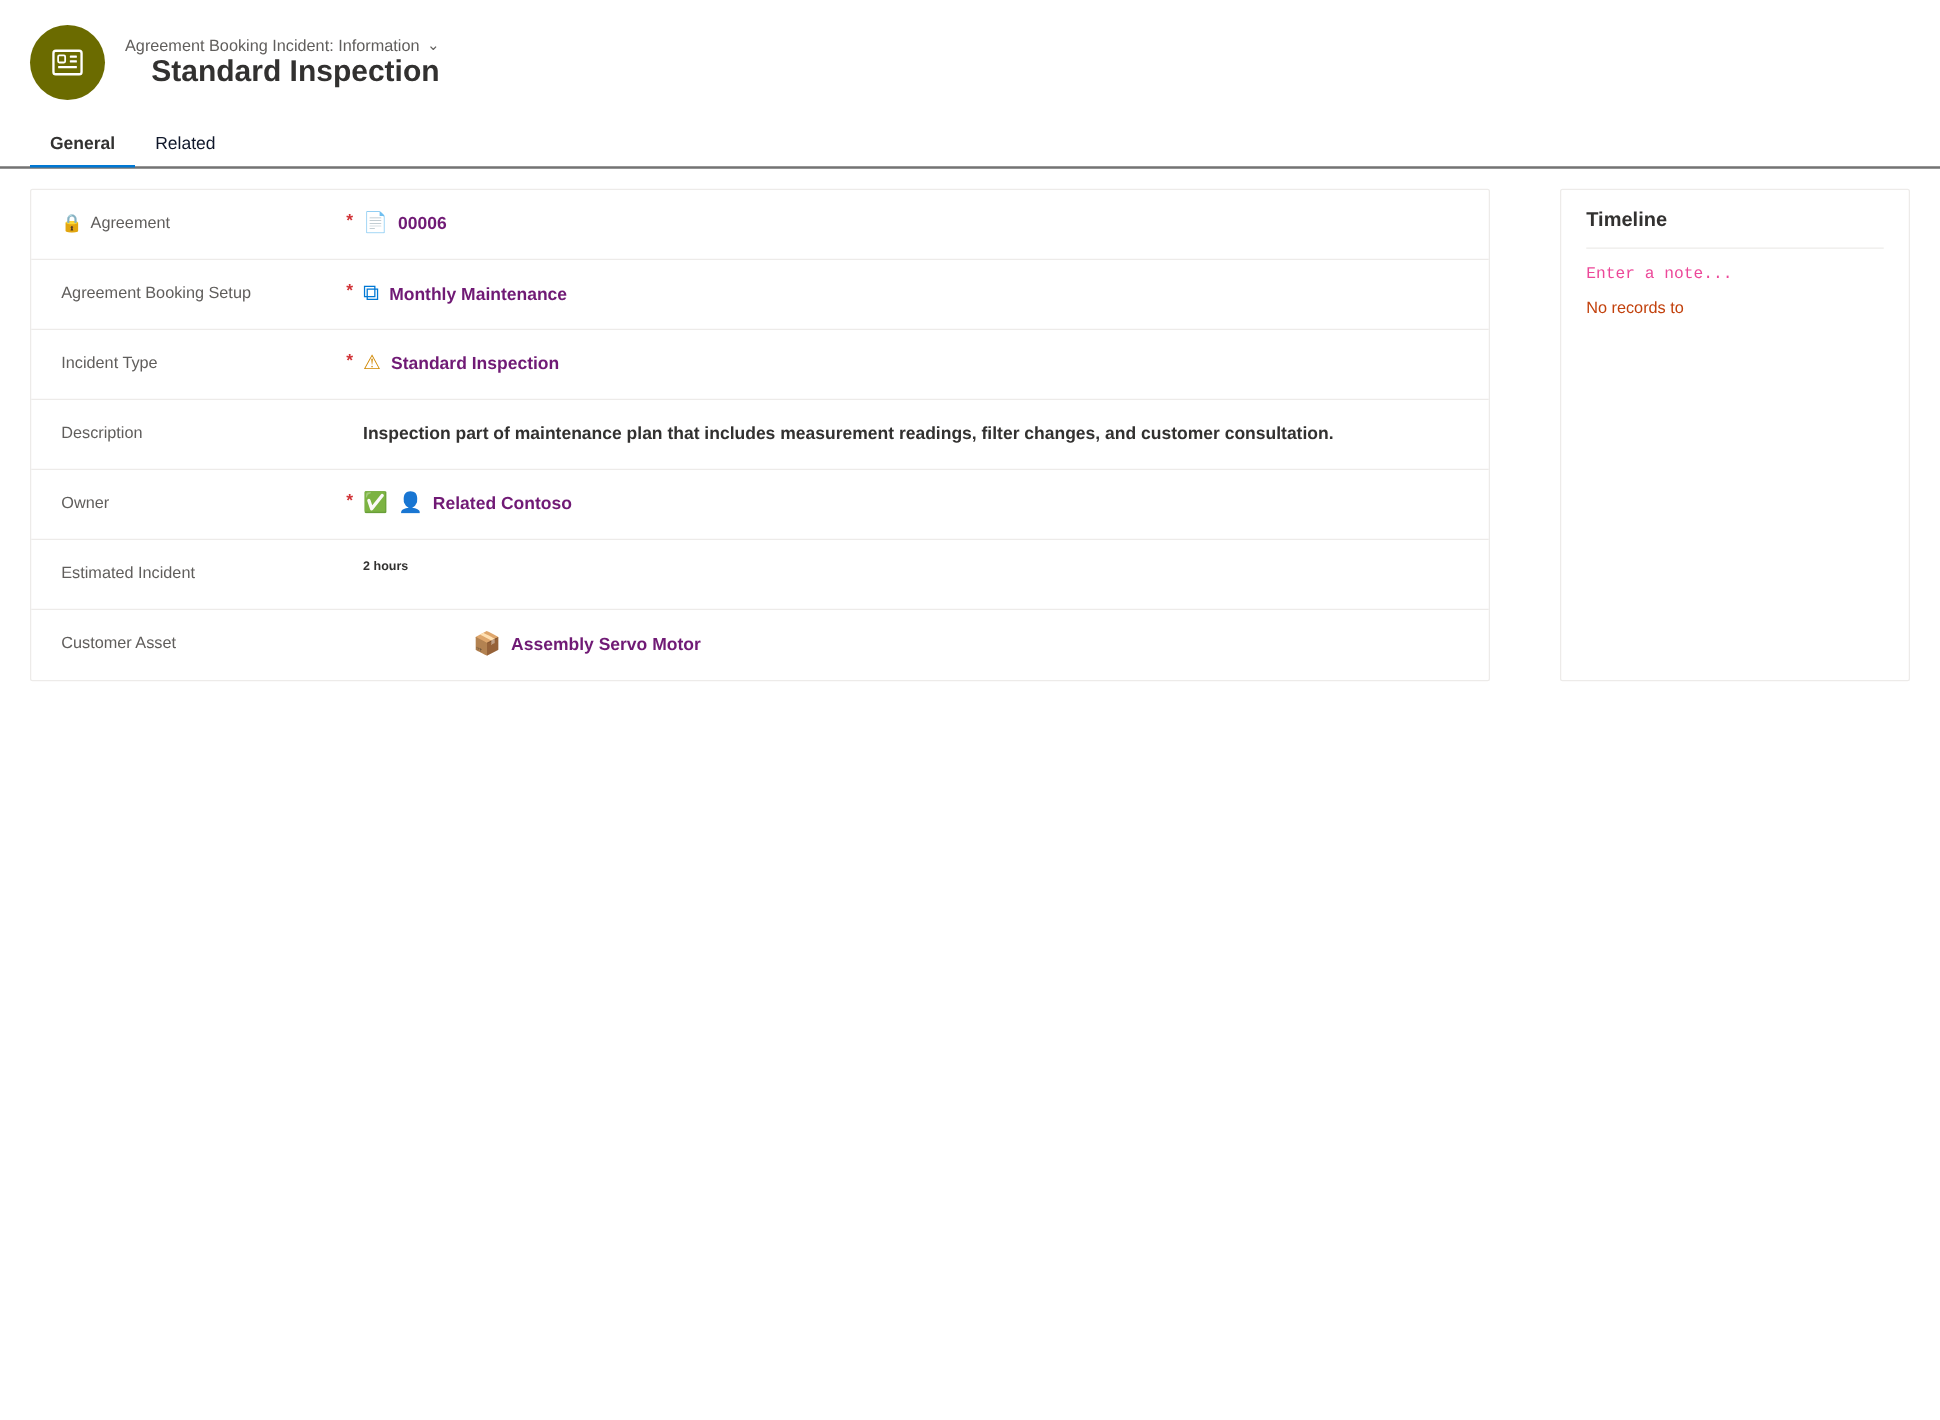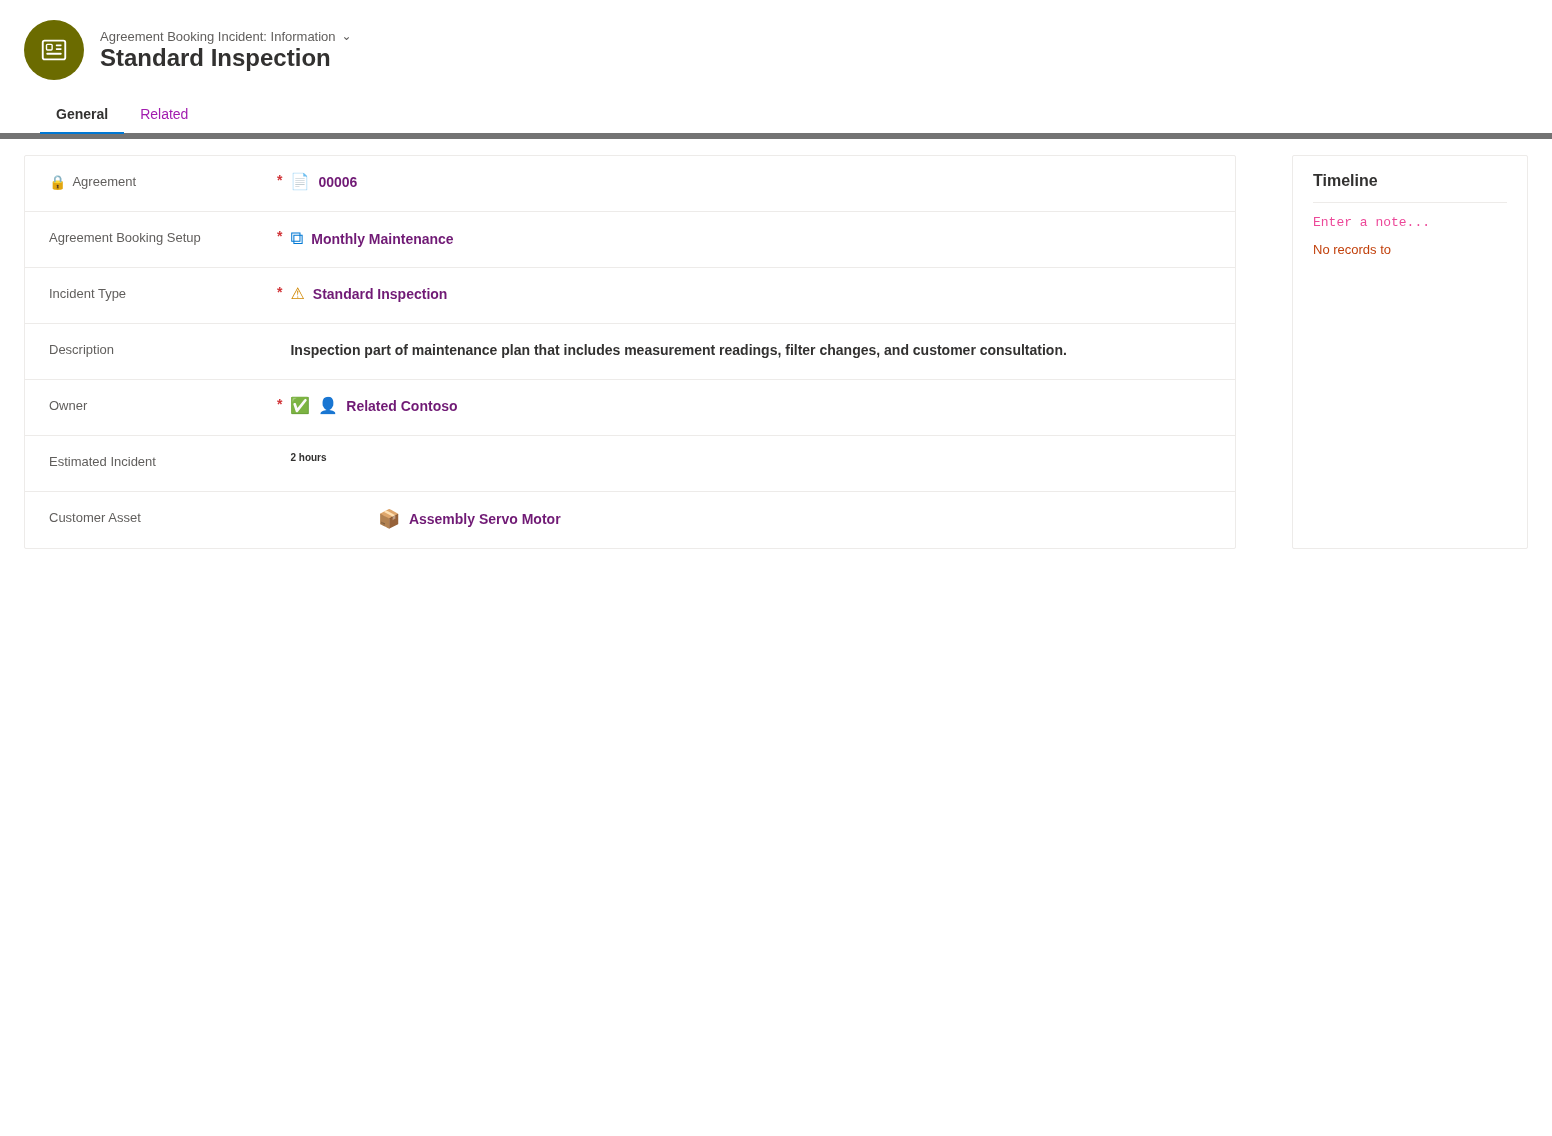--- a/index.html
+++ b/index.html
@@ -27,20 +27,21 @@
       justify-content: center;
       flex-shrink: 0;
     }
     .header-avatar svg {
       width: 30px;
       height: 30px;
     }
     .header-text {
       display: flex;
       flex-direction: column;
+      align-items: flex-end;
     }
     .header-breadcrumb {
       font-size: 13px;
       color: #605e5c;
       display: flex;
       align-items: center;
       gap: 6px;
       cursor: pointer;
     }
     .header-breadcrumb .chevron {
@@ -49,29 +50,29 @@
     }
     .header-title {
       font-size: 24px;
       font-weight: 600;
       color: #323130;
     }
 
     
     .tabs {
       display: flex;
-      padding: 0 40px;
-      border-bottom: 6px solid #737373;
+      padding: 0 24px;
+      border-bottom: 2px solid #737373;
       gap: 0;
     }
     .tab {
       padding: 10px 16px;
       font-size: 14px;
       cursor: pointer;
-      color: #a21caf;
+      color: #0f172a;
       border-bottom: 2px solid transparent;
       margin-bottom: -1px;
       font-weight: 400;
     }
     .tab.active {
       color: #323130;
       font-weight: 600;
       border-bottom: 2px solid #0078d4;
     }
 
@@ -155,21 +156,21 @@
       font-size: 16px;
     }
     .plain-value {
       font-size: 10px;
       color: #323130;
       font-weight: 600;
     }
 
     
     .timeline-card {
-      width: 236px;
+      width: 280px;
       flex-shrink: 0;
       border: 1px solid #edebe9;
       border-radius: 2px;
       background: #fff;
       padding: 16px 20px;
       margin-left: 40px;
     }
     .timeline-title {
       font-size: 16px;
       font-weight: 600;

